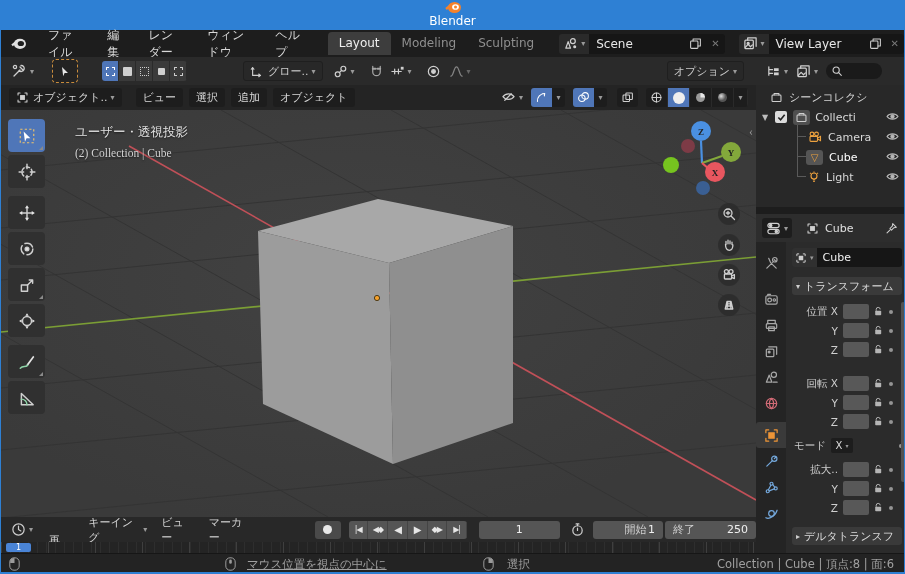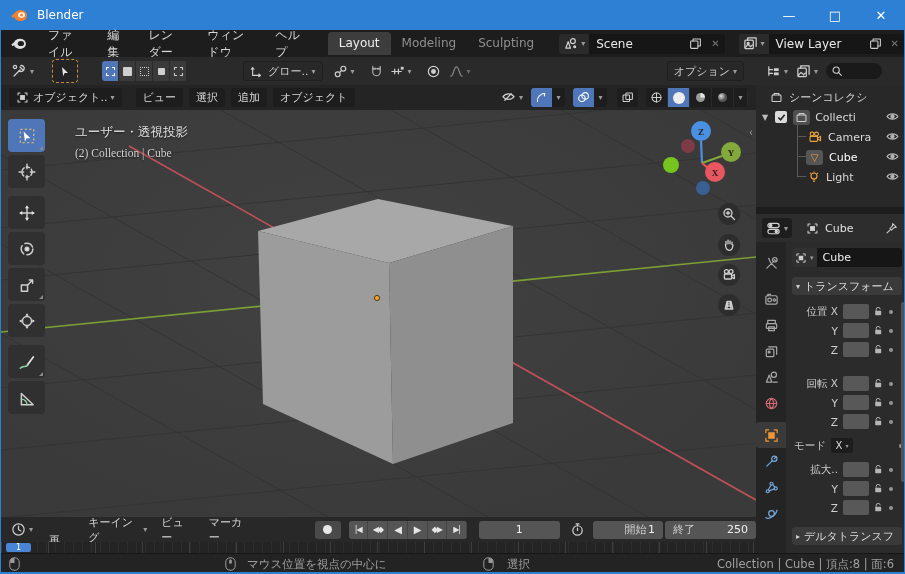--- a/index.html
+++ b/index.html
@@ -4,21 +4,21 @@
 <style>
   * { margin:0; padding:0; box-sizing:border-box; }
   body { background:#555; font-family:"DejaVu Sans","Liberation Sans",sans-serif; }
   #window { position:relative; width:905px; height:574px; background:#1d1d1d; overflow:hidden;
             border-left:1px solid #2e80d4; border-right:1px solid #2e80d4; border-bottom:2px solid #2e80d4; }
   svg.ic { stroke:#cfcfcf; fill:none; stroke-width:1.3; stroke-linecap:round; stroke-linejoin:round; }
   .chev { color:#9a9a9a; font-size:8px; margin-left:3px; }
 
   
   .titlebar { position:absolute; top:0; left:0; width:100%; height:30px; background:#2e80d4;
-              display:flex; align-items:center; color:#fff; font-size:12px; }
+              display:flex; align-items:center; color:#fff; font-size:12px;flex-direction:column; }
   .blogo { margin:0 9px 0 10px; display:inline-flex; }
   .wctrls { margin-left:auto; display:flex; height:100%; }
   .wc { width:46px; height:100%; display:flex; align-items:center; justify-content:center; font-size:13px; color:#fff; }
 
   
   .topbar { position:absolute; top:30px; left:0; width:100%; height:27px; background:#1d1d1d;
             display:flex; align-items:center; color:#d4d4d4; font-size:12px; }
   .menu { padding:0 12px; color:#d8d8d8; }
   .tab { padding:4px 11px 5px; color:#8f8f8f; border-radius:4px 4px 0 0; }
   .tab.active { background:#3d3d3d; color:#efefef; }
@@ -904,21 +904,21 @@
           <rect x="0.8" y="0.8" width="9.4" height="12.4" rx="4.2"></rect>
           <path d="M1.2 3 a4.2 3 0 0 1 4.3-2 V6 H1.2 Z" fill="#9a9a9a" stroke="none"></path>
         </svg>
     </span>
     <span class="sb-item" style="left:224px;">
       <svg width="11" height="14" viewBox="0 0 11 14" style="stroke:#9a9a9a;fill:none;stroke-width:1;">
           <rect x="0.8" y="0.8" width="9.4" height="12.4" rx="4.2"></rect>
           <rect x="4.2" y="2.4" width="2.6" height="4.4" rx="1.3" fill="#9a9a9a" stroke="none"></rect>
         </svg>
     </span>
-    <span class="sb-item" style="left:246px;">マウス位置を視点の中心に</span>
+    <span class="sb-item" style="left:246px;text-decoration:underline;">マウス位置を視点の中心に</span>
     <span class="sb-item" style="left:482px;">
       <svg width="11" height="14" viewBox="0 0 11 14" style="stroke:#9a9a9a;fill:none;stroke-width:1;">
           <rect x="0.8" y="0.8" width="9.4" height="12.4" rx="4.2"></rect>
           <path d="M9.8 3 a4.2 3 0 0 0-4.3-2 V6 H9.8 Z" fill="#9a9a9a" stroke="none"></path>
         </svg>
     </span>
     <span class="sb-item" style="left:506px;">選択</span>
     <span class="sb-item" style="right:10px;">Collection | Cube | 頂点:8 | 面:6</span>
   </div>
 

